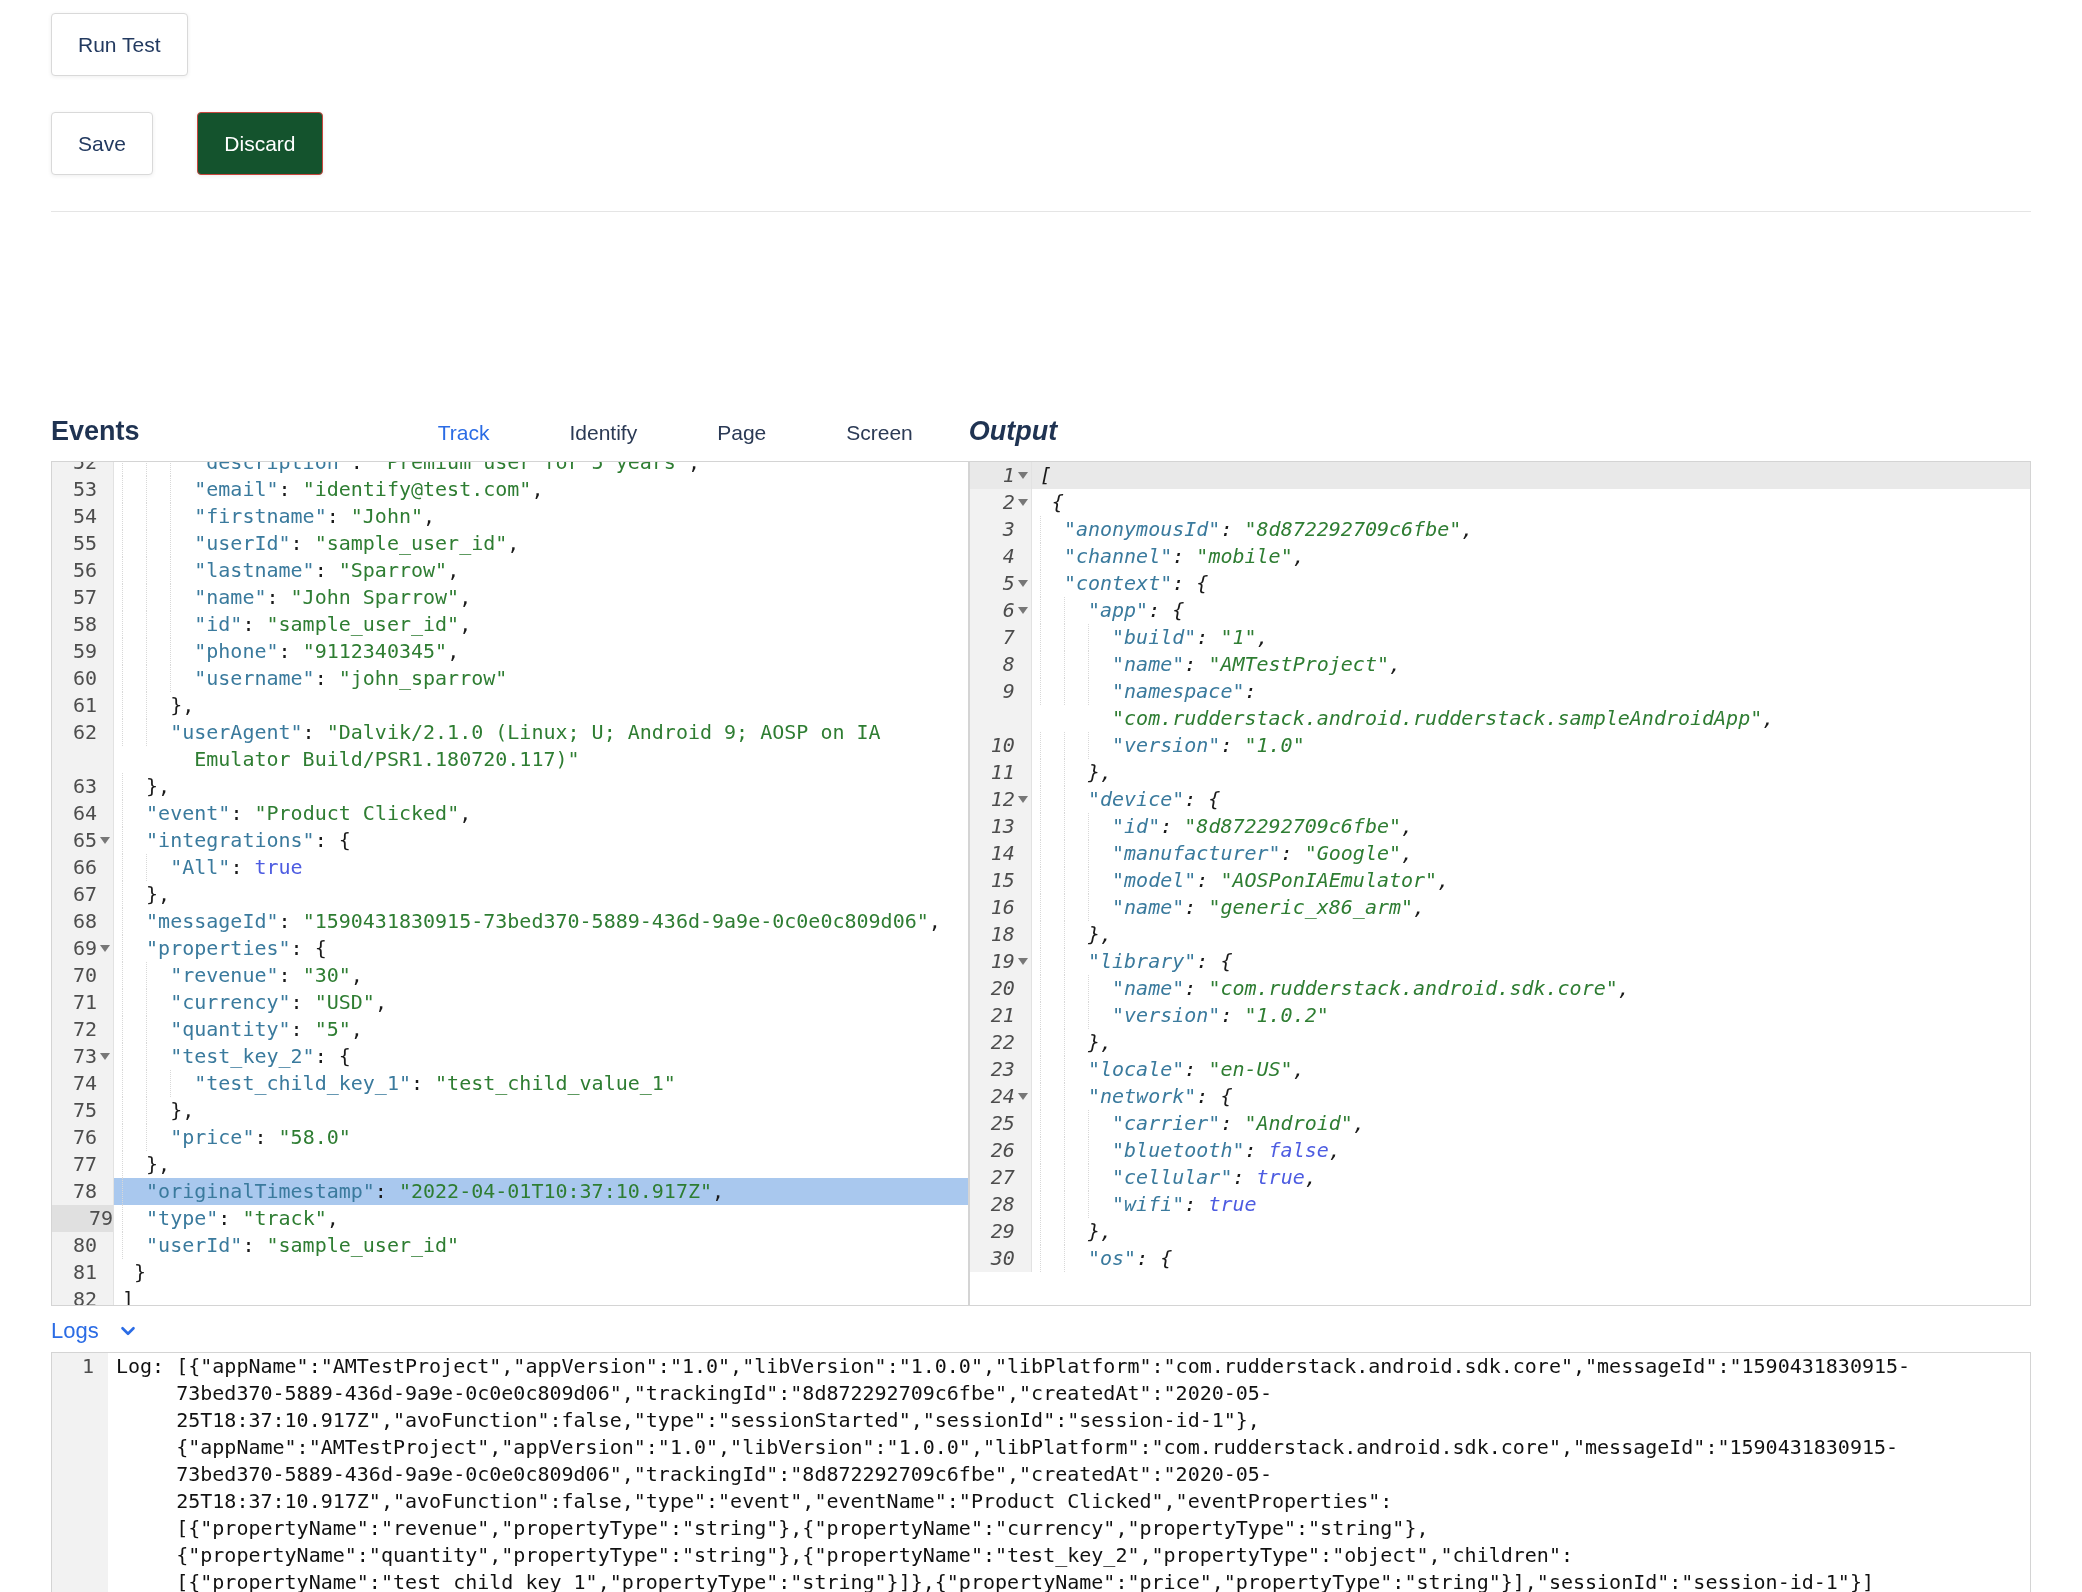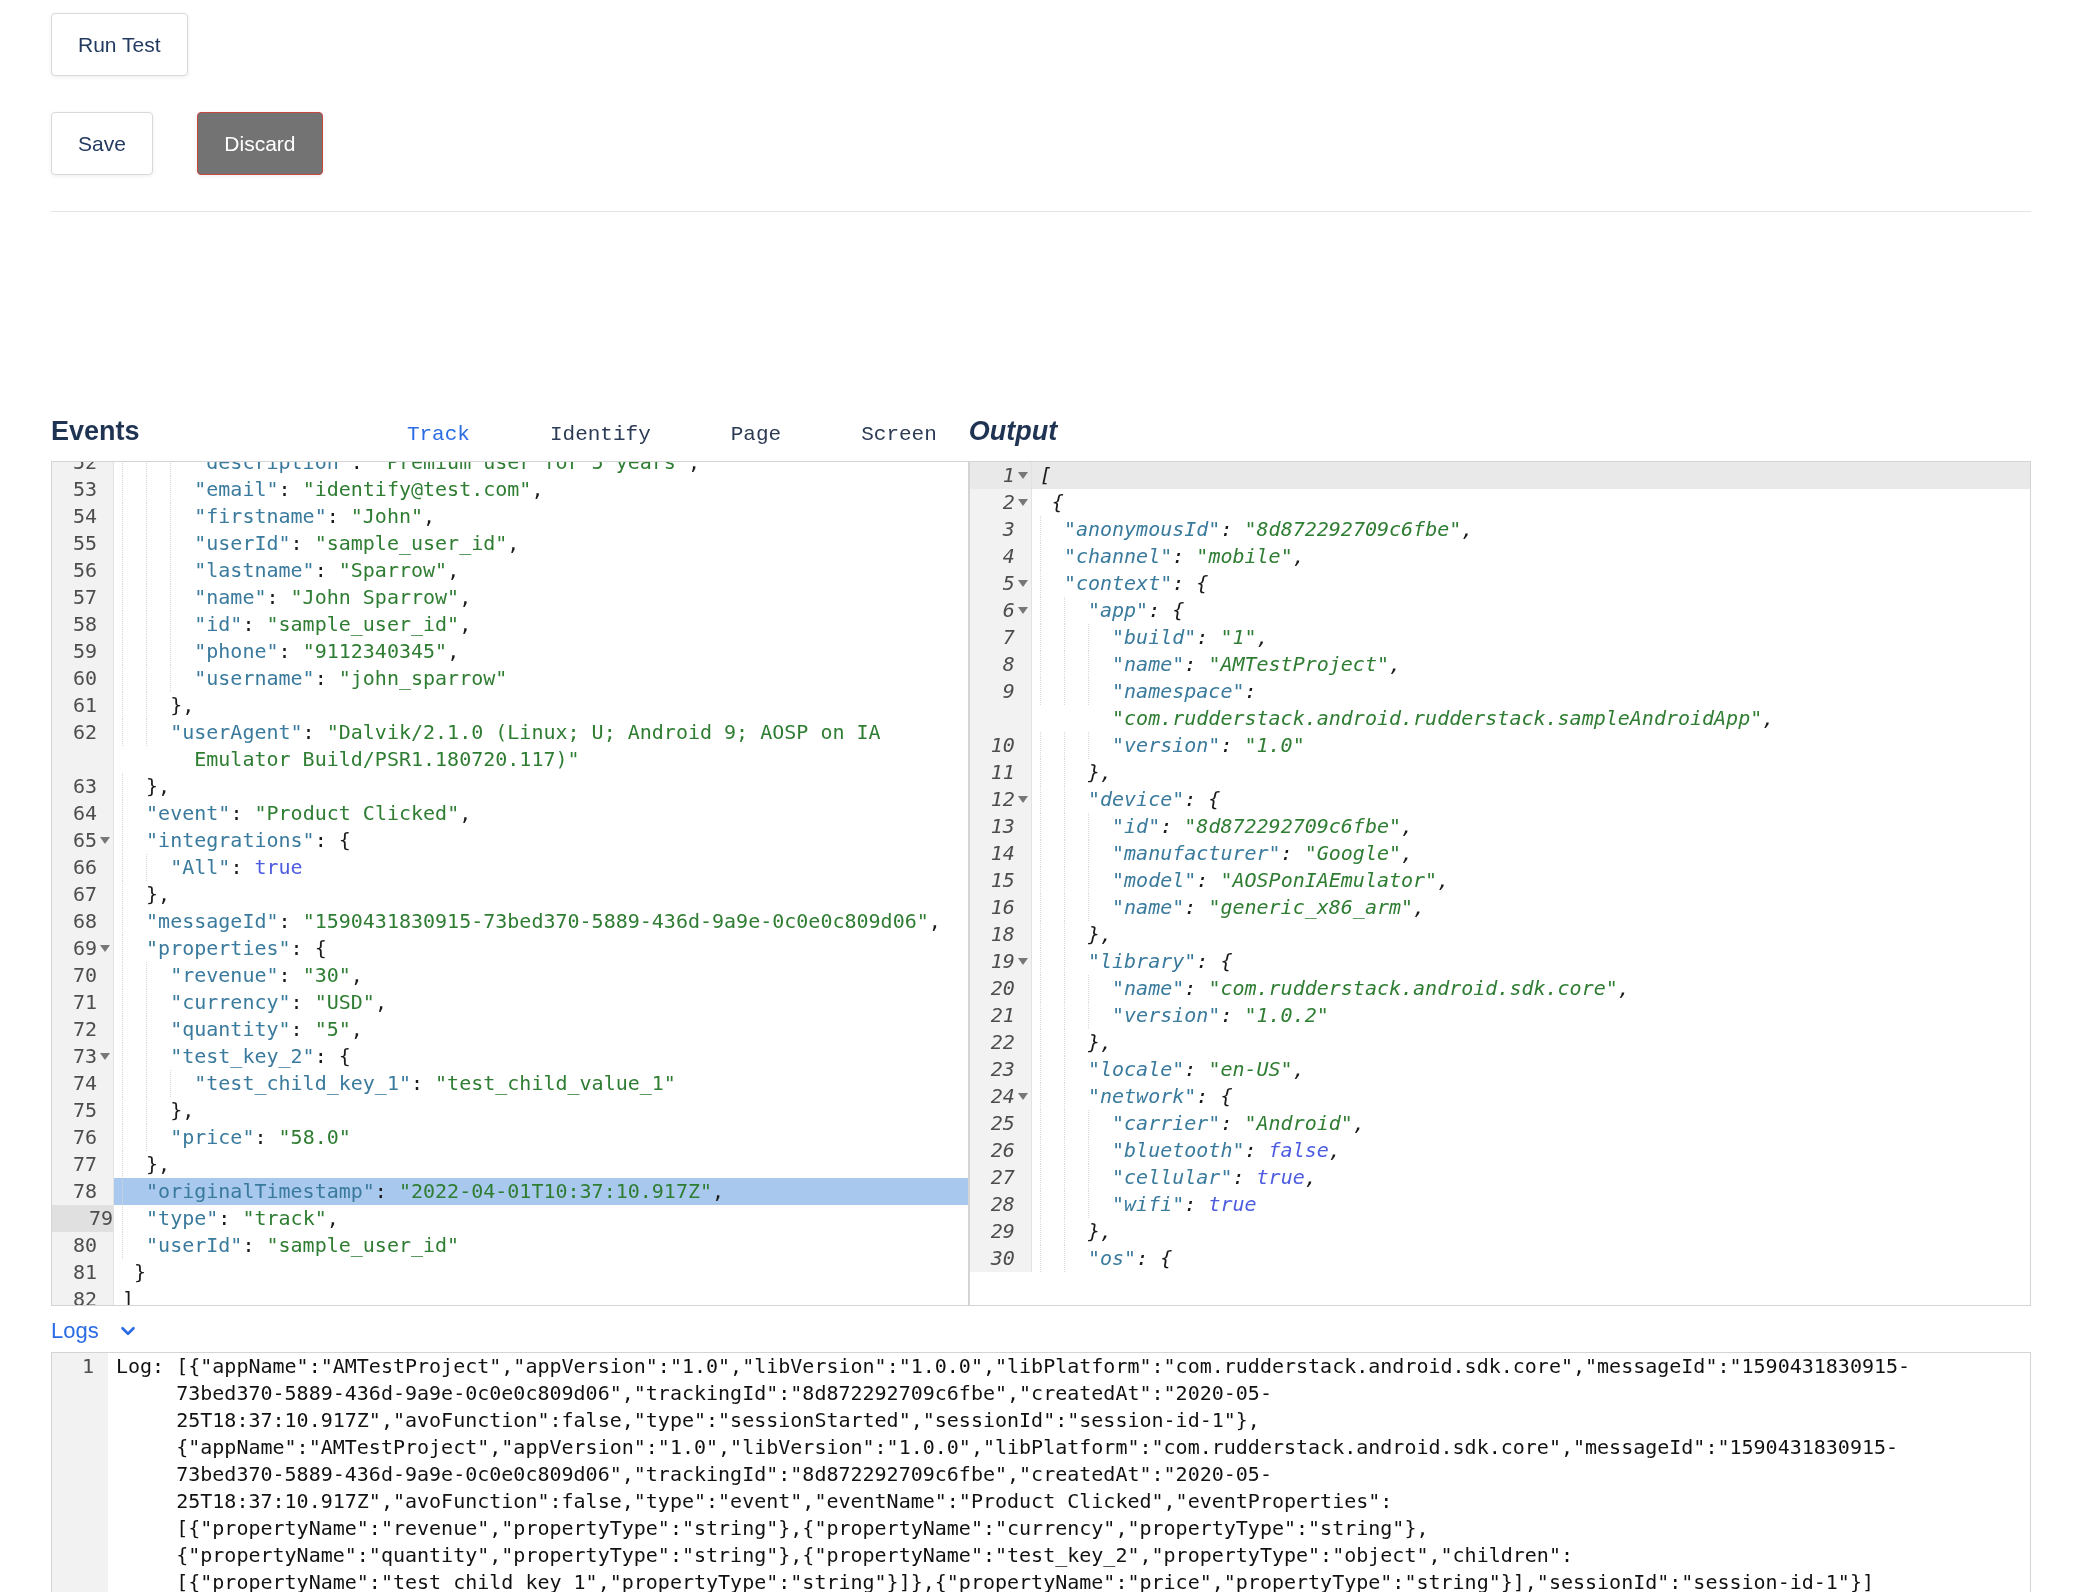--- a/index.html
+++ b/index.html
@@ -4,33 +4,33 @@
 <style>
   * { margin:0; padding:0; box-sizing:border-box; }
   html,body { width:2082px; height:1592px; background:#ffffff; overflow:hidden;
               font-family:"Liberation Sans", sans-serif; }
   .page { padding:13px 51px 0 51px; }
 
   
   .btn { display:inline-block; font-size:21px; line-height:1; padding:20px 26px;
          border-radius:4px; border:1px solid #d9d9d9; background:#fff; color:#233a60;
          cursor:pointer; box-shadow:0 1px 4px rgba(0,0,0,0.07); }
-  .btn.danger { background:#737373; border-color:#c8463e; color:#fff; }
+  .btn.danger { background:#14532d; border-color:#c8463e; color:#fff; }
   .toolbar-row { margin-bottom:36px; }
   .toolbar-row .btn + .btn { margin-left:40px; }
 
   .divider { border:none; border-top:1px solid #e5e5e5; margin-top:30px; }
 
   
   .panels { display:flex; justify-content:center; margin-top:204px; }
   .panel-events { width:966px; }
   .panel-output { width:1118px;font-style:italic; }
   .panel-head { display:flex; align-items:baseline; height:45px; }
   .panel-title { font-size:27px; font-weight:700; color:#1f3352; }
-  .tabs { display:flex; gap:80px; margin-left:auto; margin-right:32px;font-family:Liberation Mono, monospace; }
+  .tabs { display:flex; gap:80px; margin-left:auto; margin-right:56px; }
   .tab { font-size:21px; color:#2b3a55; cursor:pointer; }
   .tab.active { color:#2b6ce5; }
 
   
   .editor { border:1px solid #d4d4d4; height:845px; overflow:hidden; background:#fff;
             font-family:"DejaVu Sans Mono", monospace; font-size:20px; line-height:27px; }
   .row { display:flex; min-height:27px; }
   .gut { flex:0 0 62px; display:flex; background:#f2f2f2; border-right:1px solid #e2e2e2;
          color:#4d4d4d; }
   .gut .num { flex:1; text-align:right; }

